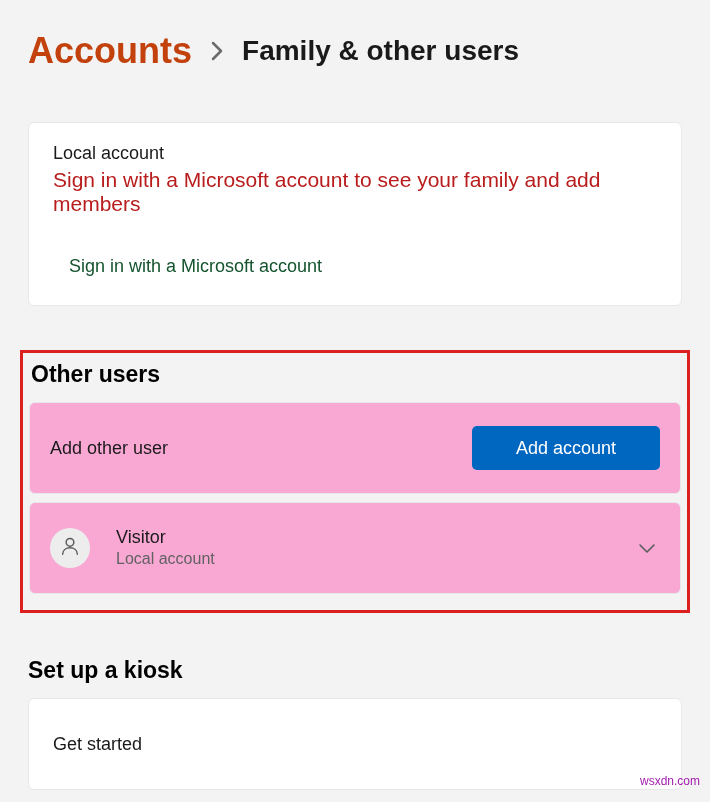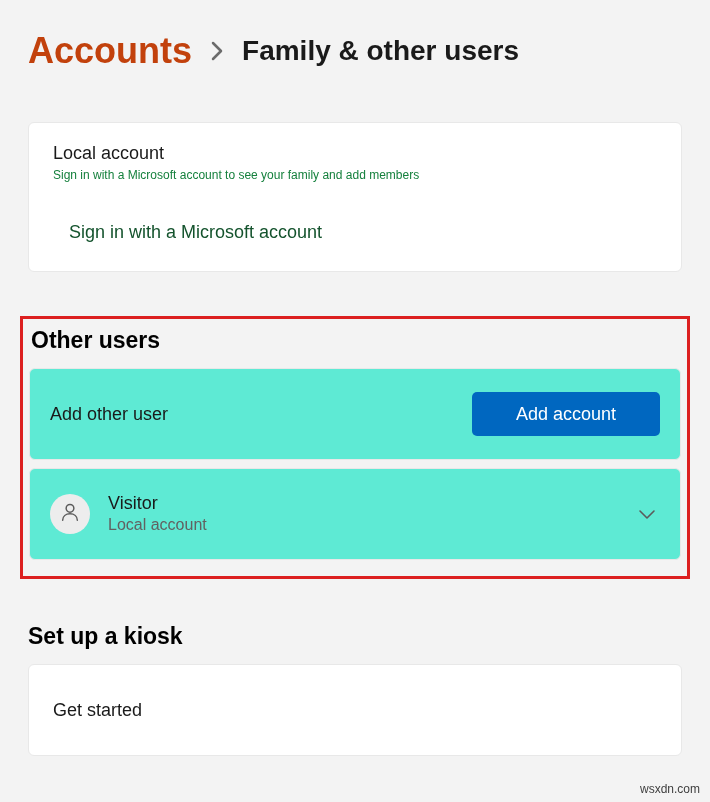--- a/index.html
+++ b/index.html
@@ -45,22 +45,22 @@
     .local-account-card {
       margin-bottom: 44px;
     }
     .local-title {
       font-size: 18px;
       font-weight: 400;
       color: #1a1a1a;
       margin-bottom: 4px;
     }
     .local-sub {
-      font-size: 12px;
-      color: #15803d;
+      font-size: 21px;
+      color: #b91c1c;
       margin-bottom: 40px;
     }
     .ms-signin-link {
       font-size: 18px;
       color: #14532d;
       padding-left: 16px;
       cursor: pointer;
       margin-bottom: 8px;
     }
     .section-header {
@@ -73,21 +73,21 @@
       border: 3px solid #dc1f1f;
       padding: 8px 6px 16px 6px;
       margin-bottom: 44px;
       margin-left: -8px;
       margin-right: -8px;
     }
     .highlight-box .section-header {
       padding-left: 2px;
     }
     .row-card {
-      background: #5eead4;
+      background: #f9a8d4;
       border: 1px solid #e8e8e8;
       border-radius: 6px;
       display: flex;
       align-items: center;
       padding: 16px 20px;
       margin-bottom: 8px;
     }
     .row-card:last-child { margin-bottom: 0; }
     .add-user-row {
       justify-content: space-between;
@@ -103,21 +103,21 @@
       border: none;
       border-radius: 5px;
       font-size: 18px;
       padding: 10px 36px;
       cursor: pointer;
       height: 44px;
       min-width: 188px;
     }
     .user-row {
       height: 92px;
-      gap: 18px;
+      gap: 26px;
       cursor: pointer;
     }
     .avatar {
       width: 40px;
       height: 40px;
       border-radius: 50%;
       background: #ededed;
       display: flex;
       align-items: center;
       justify-content: center;
@@ -146,24 +146,24 @@
       display: flex;
       align-items: center;
       margin-top: 0;
     }
     .kiosk-label {
       font-size: 18px;
       color: #1a1a1a;
     }
     .watermark {
       position: fixed;
-      bottom: 6px;
+      bottom: 14px;
       right: 10px;
       font-size: 12px;
-      color: #404040;
+      color: #a21caf;
     }
   </style>
 </head>
 <body>
 
 <div class="page">
   <div class="breadcrumb">
     <span class="breadcrumb-parent">Accounts</span>
     <span class="breadcrumb-sep">
       <svg width="14" height="20" viewBox="0 0 14 20">

